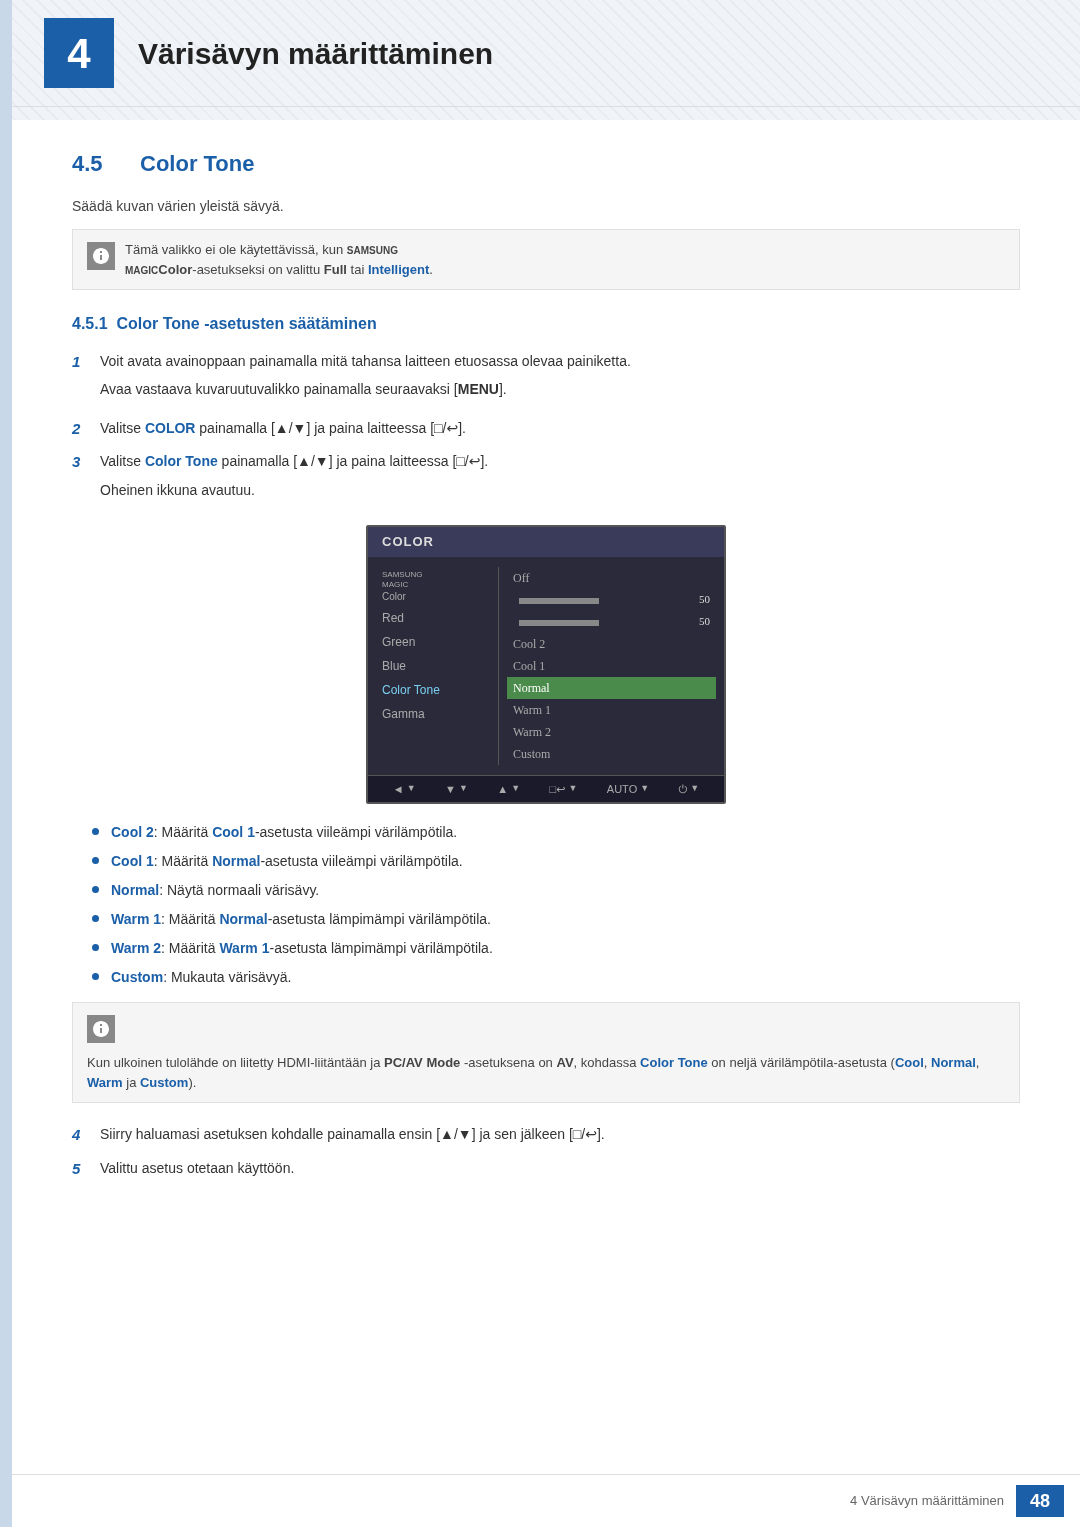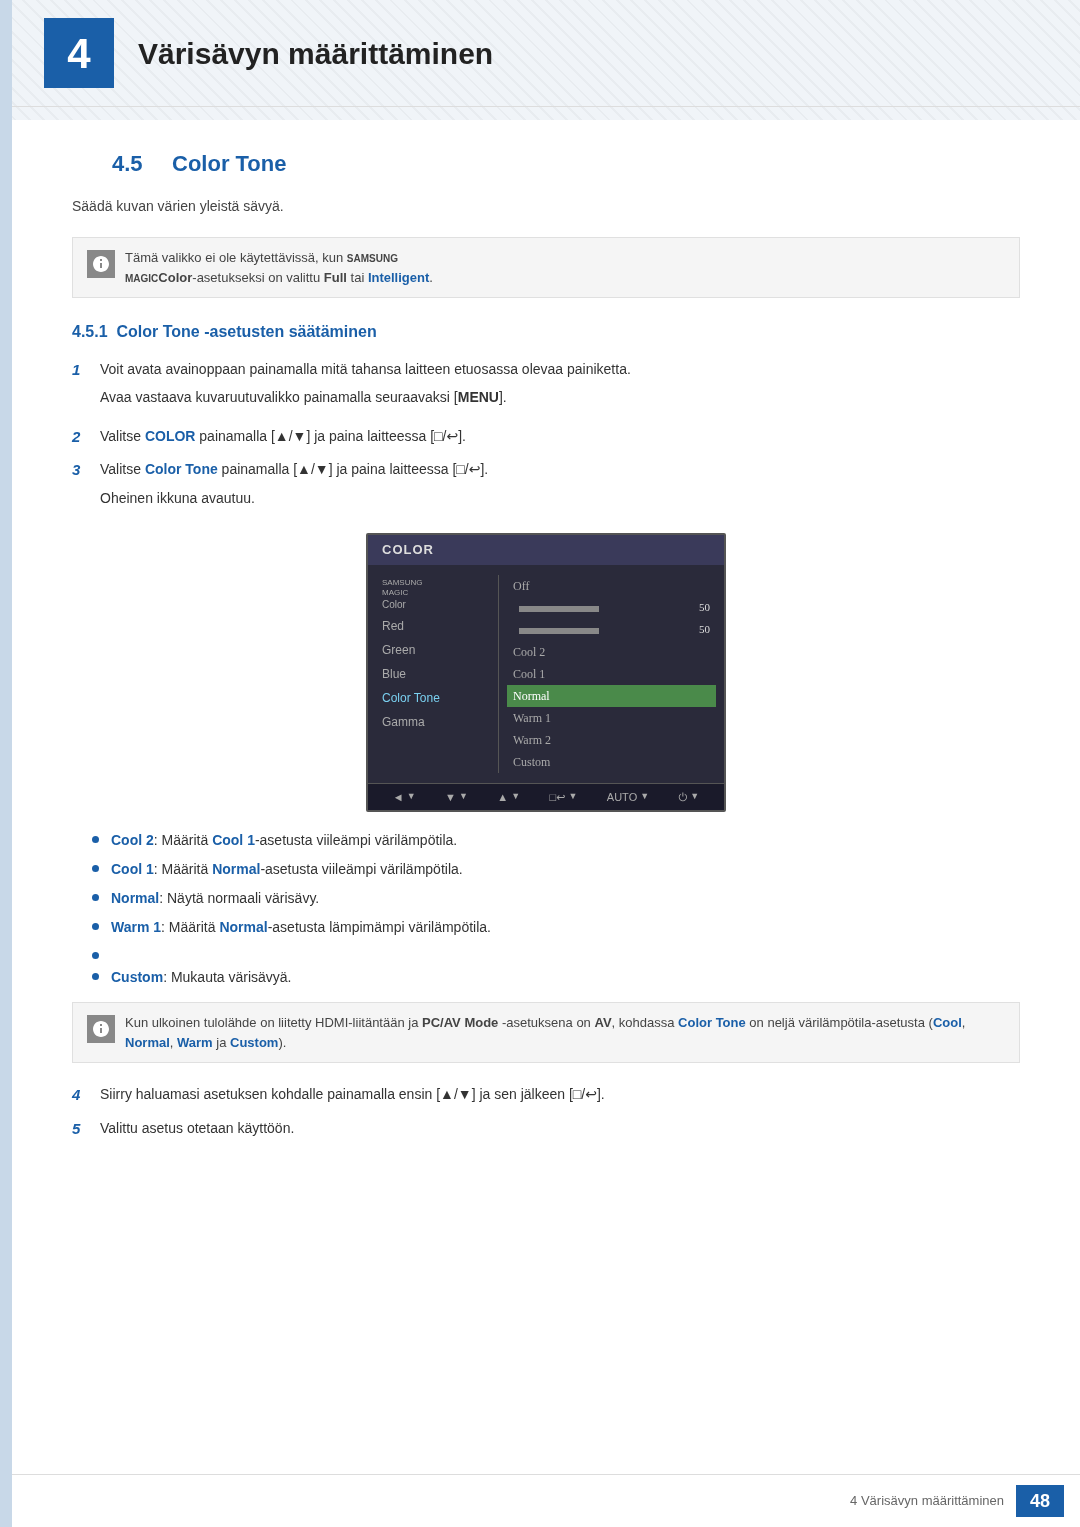--- a/index.html
+++ b/index.html
@@ -59,43 +59,42 @@
     
     .main-content {
       margin-left: 12px;
       padding: 30px 60px 60px 60px;
     }
 
     
     .section-heading {
       display: flex;
       align-items: baseline;
-      gap: 8px;
+      gap: 16px;
       margin-bottom: 16px;
       margin-top: 10px;
-      margin-left: 40px;
     }
 
     .section-number {
       font-size: 22px;
       font-weight: bold;
       color: #1a5fa8;
       min-width: 52px;
     }
 
     .section-title {
       font-size: 22px;
       font-weight: bold;
       color: #1a5fa8;
     }
 
     .section-intro {
       font-size: 14px;
       color: #444;
-      margin-bottom: 20px;
+      margin-bottom: 12px;
       margin-left: 0;
     }
 
     
     .note-box {
       display: flex;
       align-items: flex-start;
       gap: 10px;
       background: #f5f5f5;
       border: 1px solid #e0e0e0;
@@ -482,28 +481,29 @@
     <li>
       <div class="bullet-dot"></div>
       <span><b class="bold-blue">Normal</b>: Näytä normaali värisävy.</span>
     </li>
     <li>
       <div class="bullet-dot"></div>
       <span><b class="bold-blue">Warm 1</b>: Määritä <b class="bold-blue">Normal</b>-asetusta lämpimämpi värilämpötila.</span>
     </li>
     <li>
       <div class="bullet-dot"></div>
+      <span><b class="bold-blue">Warm 2</b>: Määritä <b class="bold-blue">Warm 1</b>-asetusta lämpimämpi värilämpötila.</span>
     </li>
     <li>
       <div class="bullet-dot"></div>
       <span><b class="bold-blue">Custom</b>: Mukauta värisävyä.</span>
     </li>
   </ul>
 
-  <div class="note-box" style="margin-bottom:20px;">
+  <div class="note-box" style="margin-bottom:20px;flex-direction:column;">
     <div class="note-icon">
       <svg viewBox="0 0 20 20" xmlns="http://www.w3.org/2000/svg">
         <path d="M10 2C5.6 2 2 5.6 2 10s3.6 8 8 8 8-3.6 8-8-3.6-8-8-8zm1 12H9V9h2v5zm0-7H9V5h2v2z"></path>
       </svg>
     </div>
     <div class="note-text">
       Kun ulkoinen tulolähde on liitetty HDMI-liitäntään ja <b>PC/AV Mode</b> -asetuksena on <b>AV</b>, kohdassa <b class="bold-blue">Color Tone</b> on neljä värilämpötila-asetusta (<b class="bold-blue">Cool</b>, <b class="bold-blue">Normal</b>, <b class="bold-blue">Warm</b> ja <b class="bold-blue">Custom</b>).
     </div>
   </div>
 

